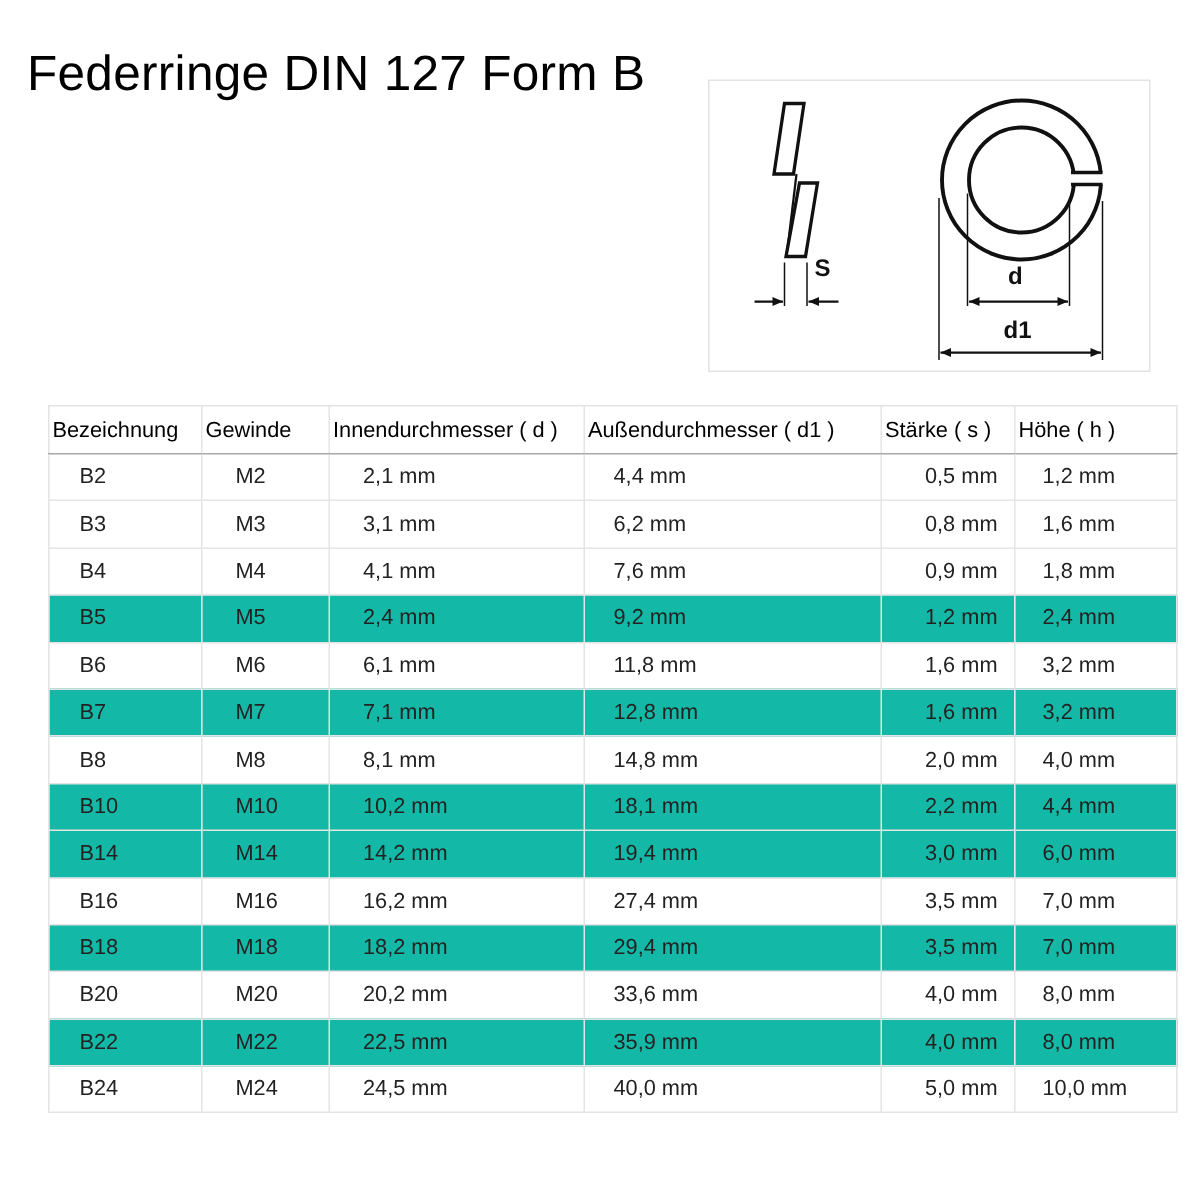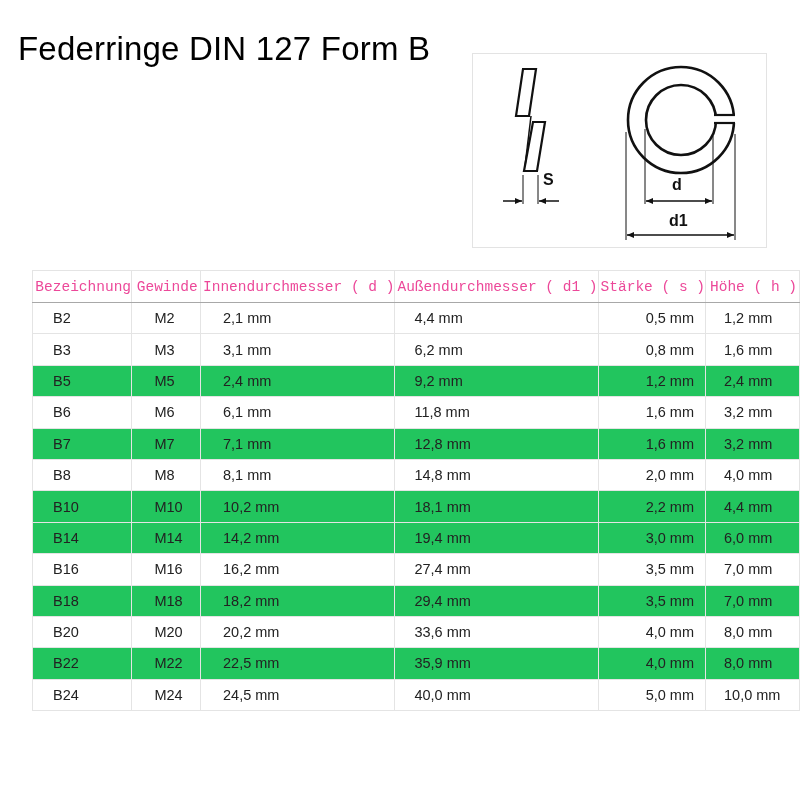--- a/index.html
+++ b/index.html
@@ -1,23 +1,23 @@
 <!DOCTYPE html>
 <html><head>
 <meta charset="utf-8">
 <style>
   html,body{margin:0;padding:0;background:#fff;}
   body{width:800px;height:800px;position:relative;overflow:hidden;font-family:"Liberation Sans","DejaVu Sans",sans-serif;color:#222;}
   .title{position:absolute;left:18px;top:30px;font-size:33px;color:#000000;font-weight:normal;letter-spacing:0.2px;margin:0;}
   .diagram{position:absolute;left:472px;top:53px;width:295px;height:195px;border:1px solid #e3e3e3;background:#fff;box-sizing:border-box;}
   .diagram svg{position:absolute;left:0;top:0;}
   table.spec{position:absolute;left:32px;top:270px;border-collapse:collapse;font-size:14.5px;}
-  table.spec th{font-weight:normal;text-align:center;padding:0 0 0 2px;height:31px;border-left:1px solid #e4e4e4;border-right:1px solid #e4e4e4;border-top:1px solid #e4e4e4;border-bottom:1.5px solid #a8a8a8;white-space:nowrap;color:#ec4899;font-family:Liberation Mono, monospace;}
+  table.spec th{font-weight:normal;text-align:left;padding:0 0 0 2px;height:31px;border-left:1px solid #e4e4e4;border-right:1px solid #e4e4e4;border-top:1px solid #e4e4e4;border-bottom:1.5px solid #a8a8a8;white-space:nowrap;color:#000000;}
   table.spec td{height:31.4px;padding:0;border:1px solid #e4e4e4;white-space:nowrap;color:#222;}
-  table.spec tr.alt td{background:#22c55e;}
+  table.spec tr.alt td{background:#14b8a6;}
   .c1{width:99px;} .c2{width:82px;} .c3{width:167px;} .c4{width:195px;} .c5{width:86px;} .c6{width:105px;}
   td.c1{padding-left:20px !important;box-sizing:border-box;}
   td.c2{padding-left:22px !important;box-sizing:border-box;margin-left:44px;}
   td.c3{padding-left:22px !important;box-sizing:border-box;}
   td.c4{padding-left:19px !important;box-sizing:border-box;}
   td.c5{text-align:right;padding-right:11px !important;box-sizing:border-box;}
   td.c6{padding-left:18px !important;box-sizing:border-box;}
 </style>
 </head>
 <body>
@@ -81,20 +81,28 @@
         <td class="c5">0,5 mm</td>
         <td class="c6">1,2 mm</td>
       </tr>
       <tr>
         <td class="c1">B3</td>
         <td class="c2">M3</td>
         <td class="c3">3,1 mm</td>
         <td class="c4">6,2 mm</td>
         <td class="c5">0,8 mm</td>
         <td class="c6">1,6 mm</td>
+      </tr>
+      <tr>
+        <td class="c1">B4</td>
+        <td class="c2">M4</td>
+        <td class="c3">4,1 mm</td>
+        <td class="c4">7,6 mm</td>
+        <td class="c5">0,9 mm</td>
+        <td class="c6">1,8 mm</td>
       </tr>
       <tr class="alt">
         <td class="c1">B5</td>
         <td class="c2">M5</td>
         <td class="c3">2,4 mm</td>
         <td class="c4">9,2 mm</td>
         <td class="c5">1,2 mm</td>
         <td class="c6">2,4 mm</td>
       </tr>
       <tr>

